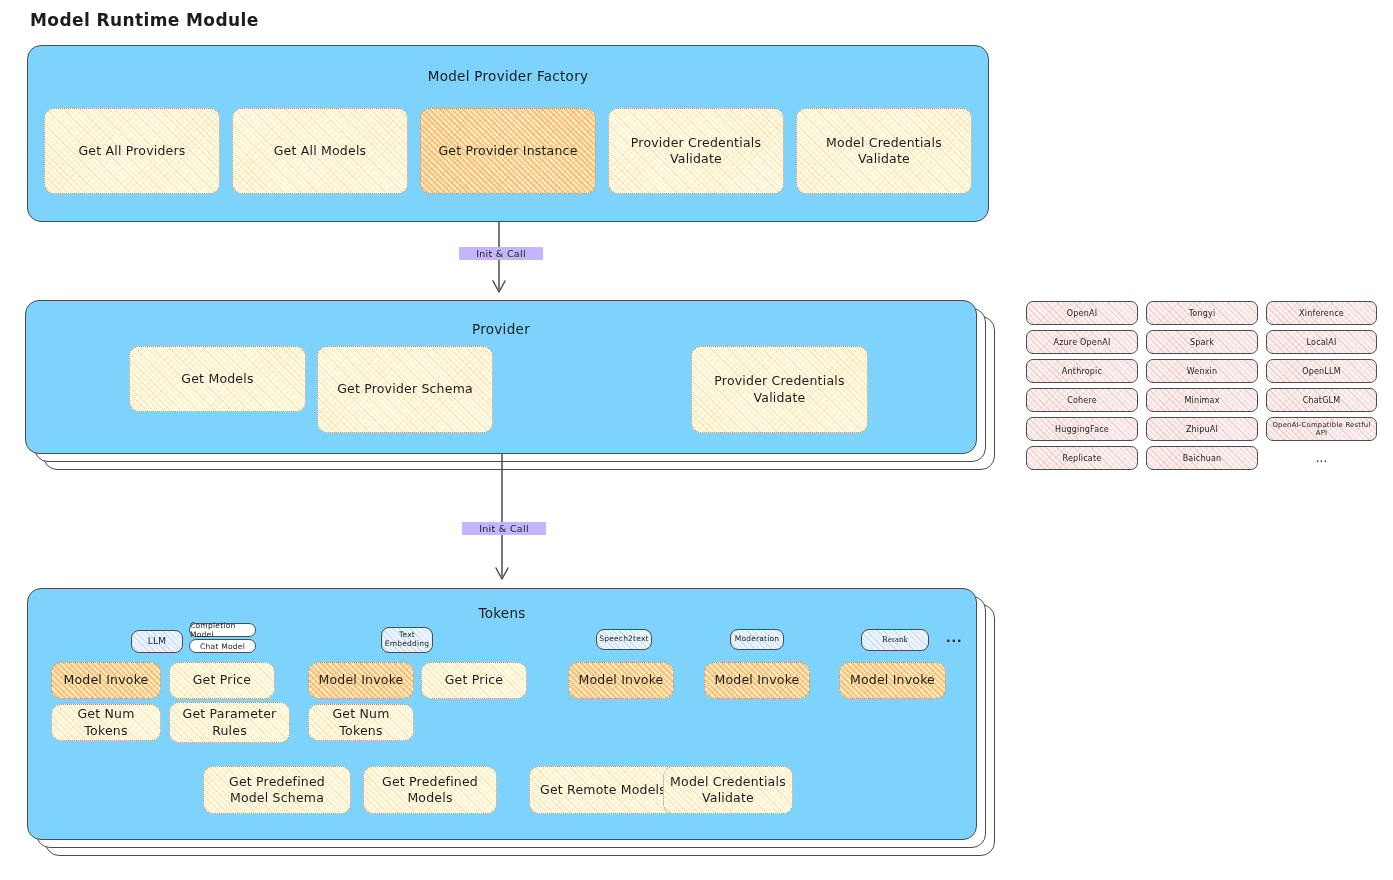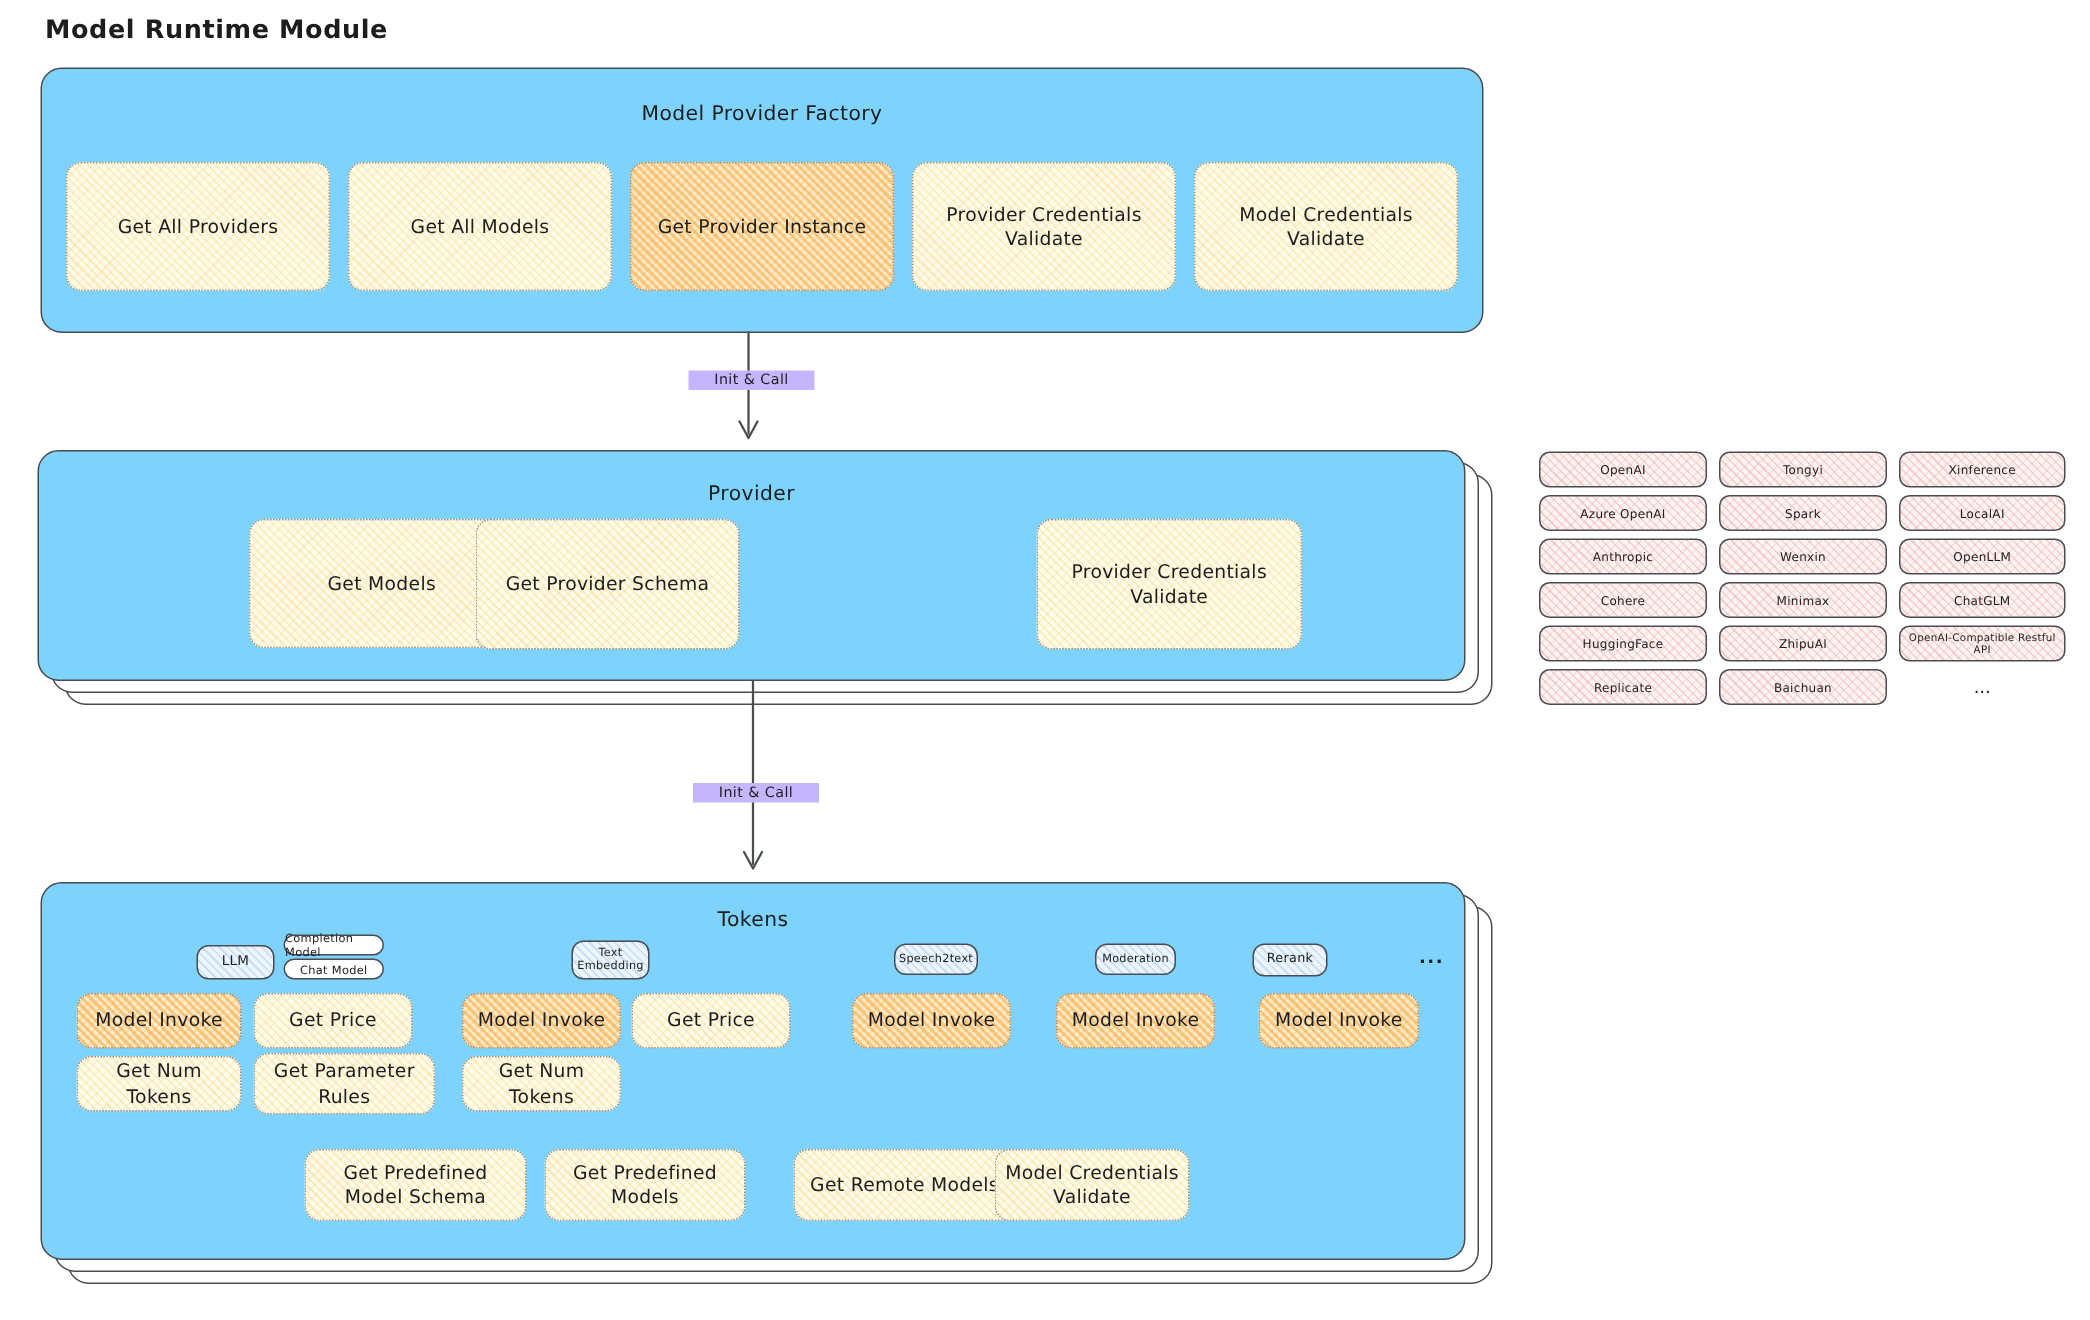--- a/index.html
+++ b/index.html
@@ -90,21 +90,21 @@
   <svg class="arrow" style="left:492px;top:221px;" width="14" height="78">
     <line x1="7" y1="0" x2="7" y2="68"></line>
     <polyline points="1,60 7,71 13,60"></polyline>
   </svg>
   <div class="arrowlbl" style="left:459px;top:247px;width:80px;">Init &amp; Call</div>
 
   <div class="stack" style="left:43px;top:316px;width:950px;height:152px;z-index:1;"></div>
   <div class="stack" style="left:34px;top:308px;width:950px;height:152px;z-index:2;"></div>
   <div class="bigbox" style="left:25px;top:300px;width:950px;height:152px;">
     <div class="boxtitle" style="top:20px;">Provider</div>
-    <div class="ybox" style="left:103px;top:45px;width:177px;height:86px;margin-left:37px;">Get Models</div>
+    <div class="ybox" style="left:103px;top:45px;width:177px;height:66px;">Get Models</div>
     <div class="ybox" style="left:291px;top:45px;width:176px;height:87px;">Get Provider Schema</div>
     <div class="ybox" style="left:665px;top:45px;width:177px;height:87px;">Provider Credentials Validate</div>
   </div>
 
   <div class="chipgrid" style="left:1026px;top:301px;width:351px;">
     <div class="chip">OpenAI</div>
     <div class="chip">Tongyi</div>
     <div class="chip">Xinference</div>
     <div class="chip">Azure OpenAI</div>
     <div class="chip">Spark</div>
@@ -135,21 +135,21 @@
     <div class="boxtitle" style="top:16px;">Tokens</div>
 
     <div class="tag" style="left:103px;top:41px;width:52px;height:23px;font-size:9px;">LLM</div>
     <div class="subtags" style="left:161px;top:34px;">
       <div class="wtag">Completion Model</div>
       <div class="wtag">Chat Model</div>
     </div>
     <div class="tag" style="left:353px;top:38px;width:52px;height:26px;font-size:7.5px;">Text Embedding</div>
     <div class="tag" style="left:568px;top:40px;width:56px;height:21px;font-size:7.5px;">Speech2text</div>
     <div class="tag" style="left:702px;top:40px;width:54px;height:21px;font-size:7.5px;">Moderation</div>
-    <div class="tag" style="left:807px;top:40px;width:50px;height:22px;font-size:8.5px;">Rerank</div>
+    <div class="tag" style="left:833px;top:40px;width:68px;height:22px;font-size:8.5px;font-family:Liberation Serif, serif;">Rerank</div>
     <div class="more-dots" style="left:918px;top:42px;">...</div>
 
     <div class="ybox hl" style="left:23px;top:73px;width:110px;height:37px;">Model Invoke</div>
     <div class="ybox" style="left:141px;top:73px;width:106px;height:37px;">Get Price</div>
     <div class="ybox hl" style="left:280px;top:73px;width:106px;height:37px;">Model Invoke</div>
     <div class="ybox" style="left:393px;top:73px;width:106px;height:37px;">Get Price</div>
     <div class="ybox hl" style="left:540px;top:73px;width:106px;height:37px;">Model Invoke</div>
     <div class="ybox hl" style="left:676px;top:73px;width:106px;height:37px;">Model Invoke</div>
     <div class="ybox hl" style="left:811px;top:73px;width:107px;height:37px;">Model Invoke</div>
 

